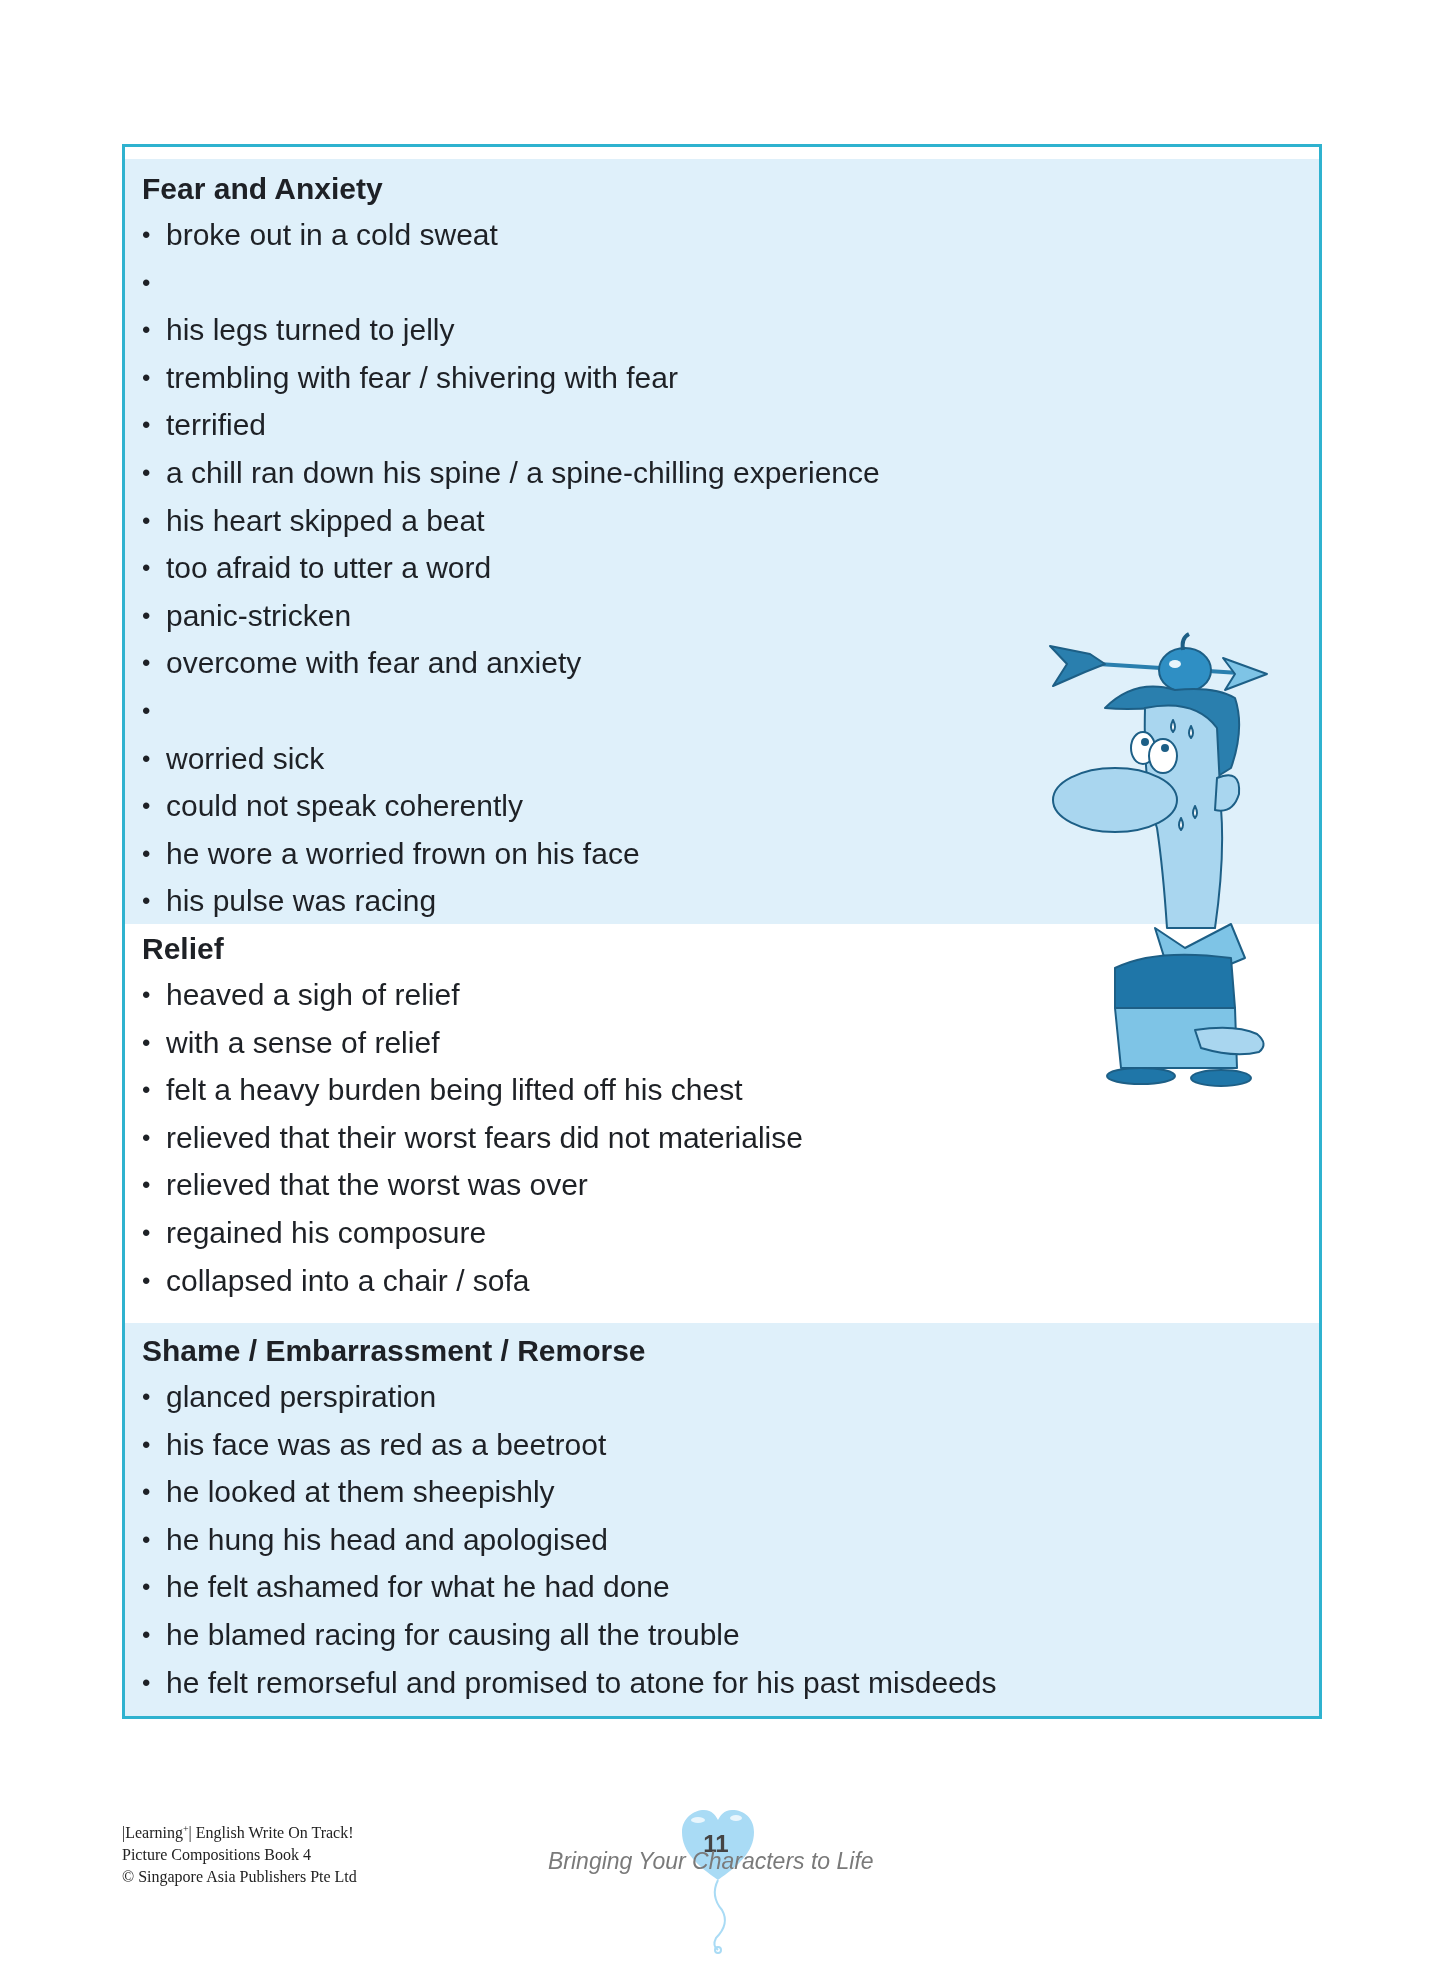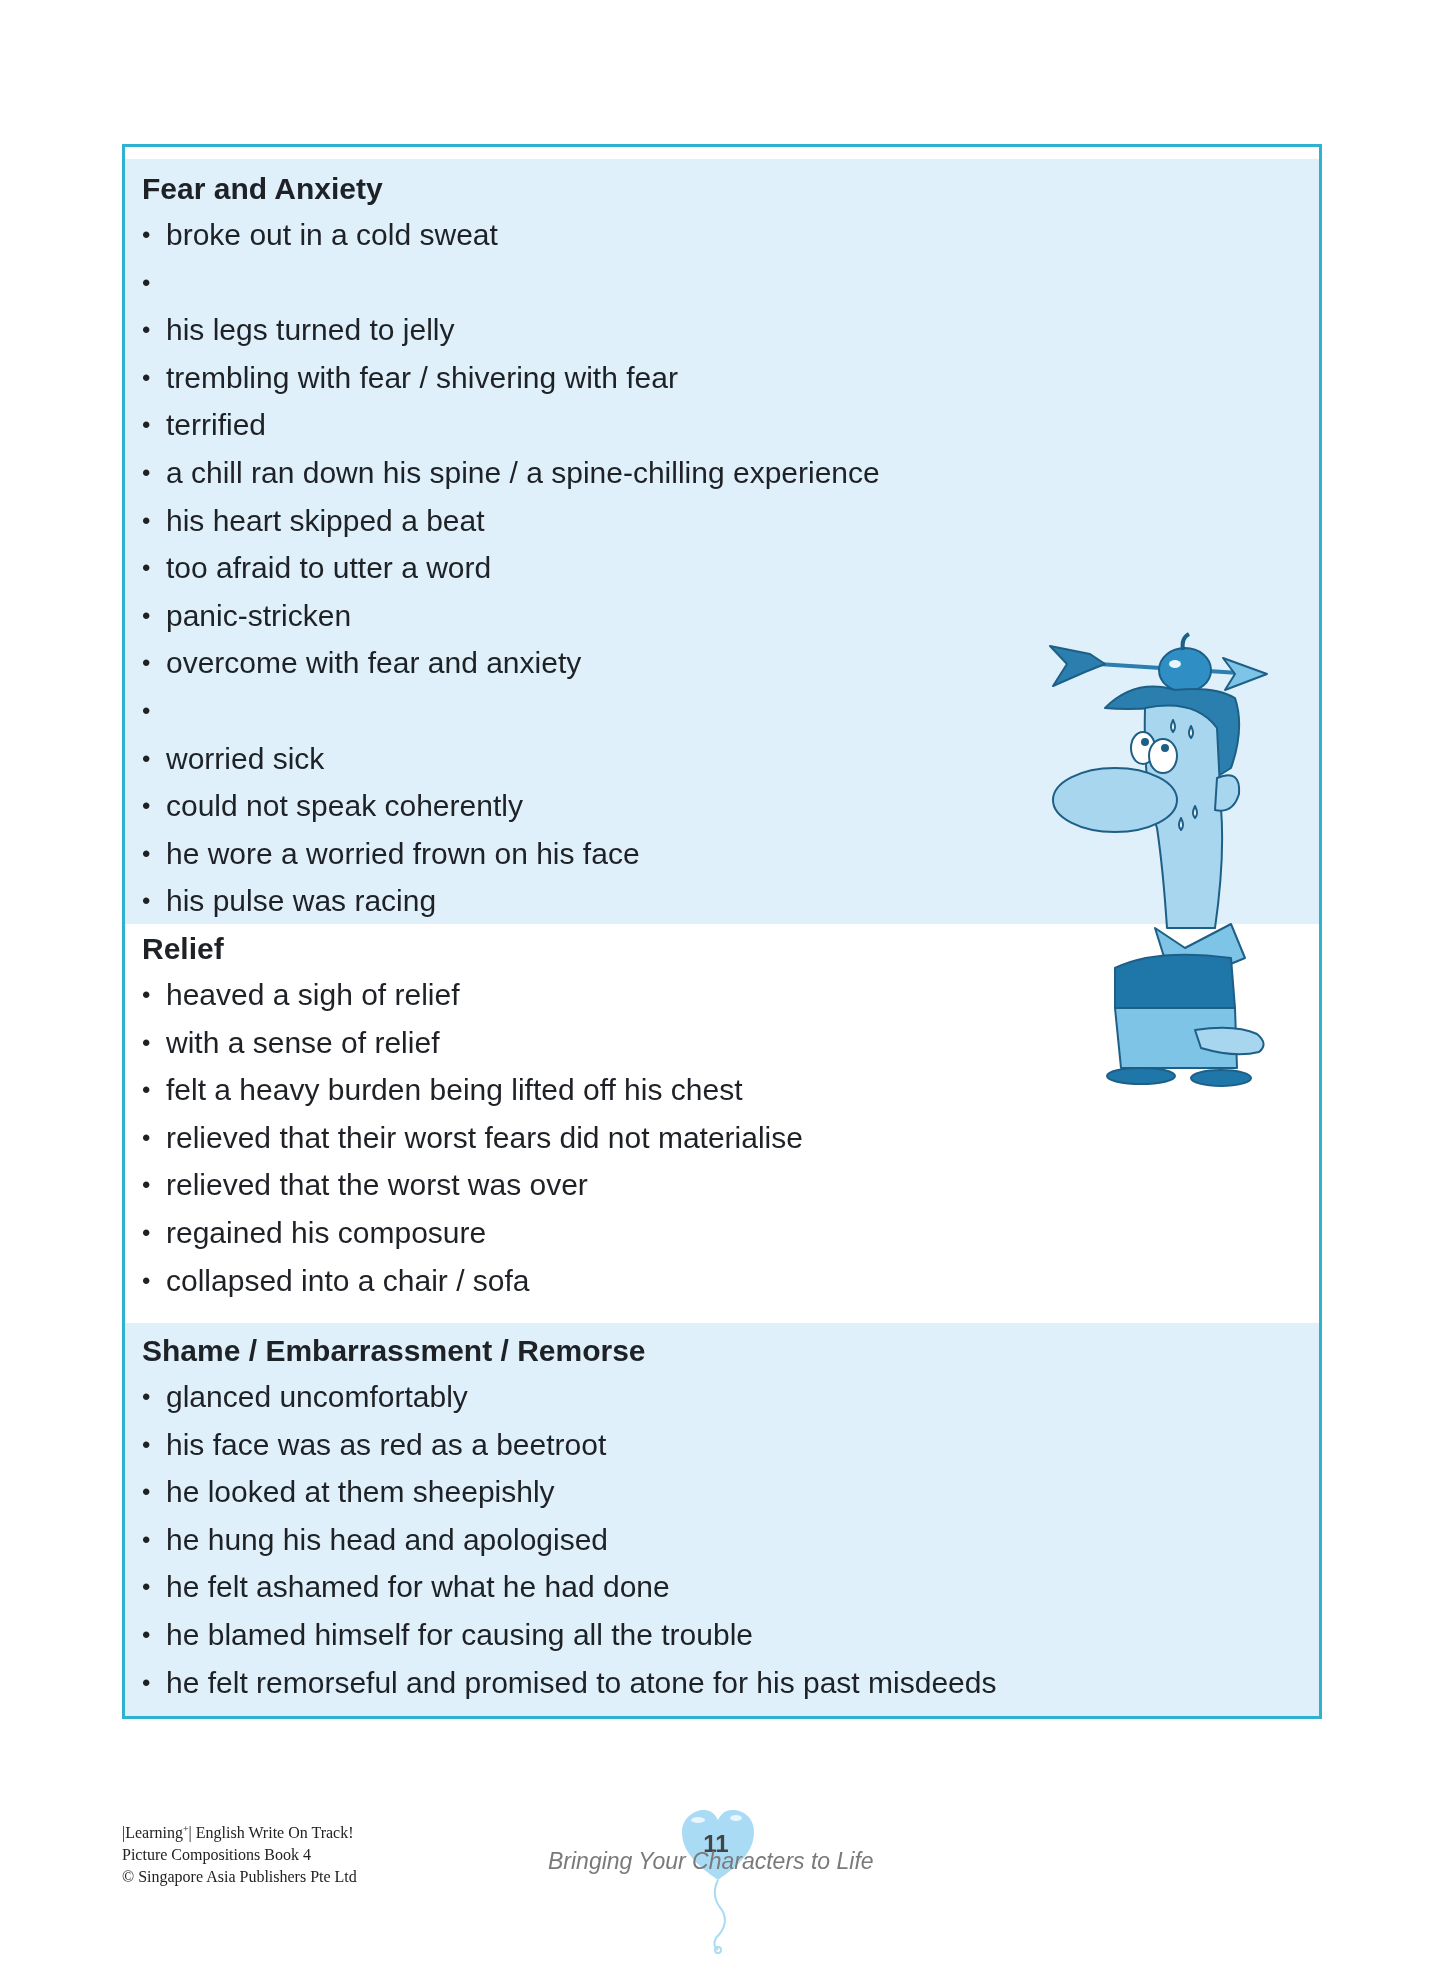--- a/index.html
+++ b/index.html
@@ -139,41 +139,41 @@
           <span>collapsed into a chair / sofa</span>
         </li>
     </ul>
   </div>
 
   <div class="section blue" style="top:1176px; height:393px;">
     <div class="sec-title" style="top:10px;">Shame / Embarrassment / Remorse</div>
     <ul class="items" style="top:56px;">
       <li class="item">
           <span class="bullet">•</span>
-          <span>glanced uncomfortably</span>
+          <span>glanced perspiration</span>
         </li>
       <li class="item">
           <span class="bullet">•</span>
           <span>his face was as red as a beetroot</span>
         </li>
       <li class="item">
           <span class="bullet">•</span>
           <span>he looked at them sheepishly</span>
         </li>
       <li class="item">
           <span class="bullet">•</span>
           <span>he hung his head and apologised</span>
         </li>
       <li class="item">
           <span class="bullet">•</span>
           <span>he felt ashamed for what he had done</span>
         </li>
       <li class="item">
           <span class="bullet">•</span>
-          <span>he blamed himself for causing all the trouble</span>
+          <span>he blamed racing for causing all the trouble</span>
         </li>
       <li class="item">
           <span class="bullet">•</span>
           <span>he felt remorseful and promised to atone for his past misdeeds</span>
         </li>
     </ul>
   </div>
 </div>
 
 <svg class="illus" viewBox="0 0 230 460" xmlns="http://www.w3.org/2000/svg">

